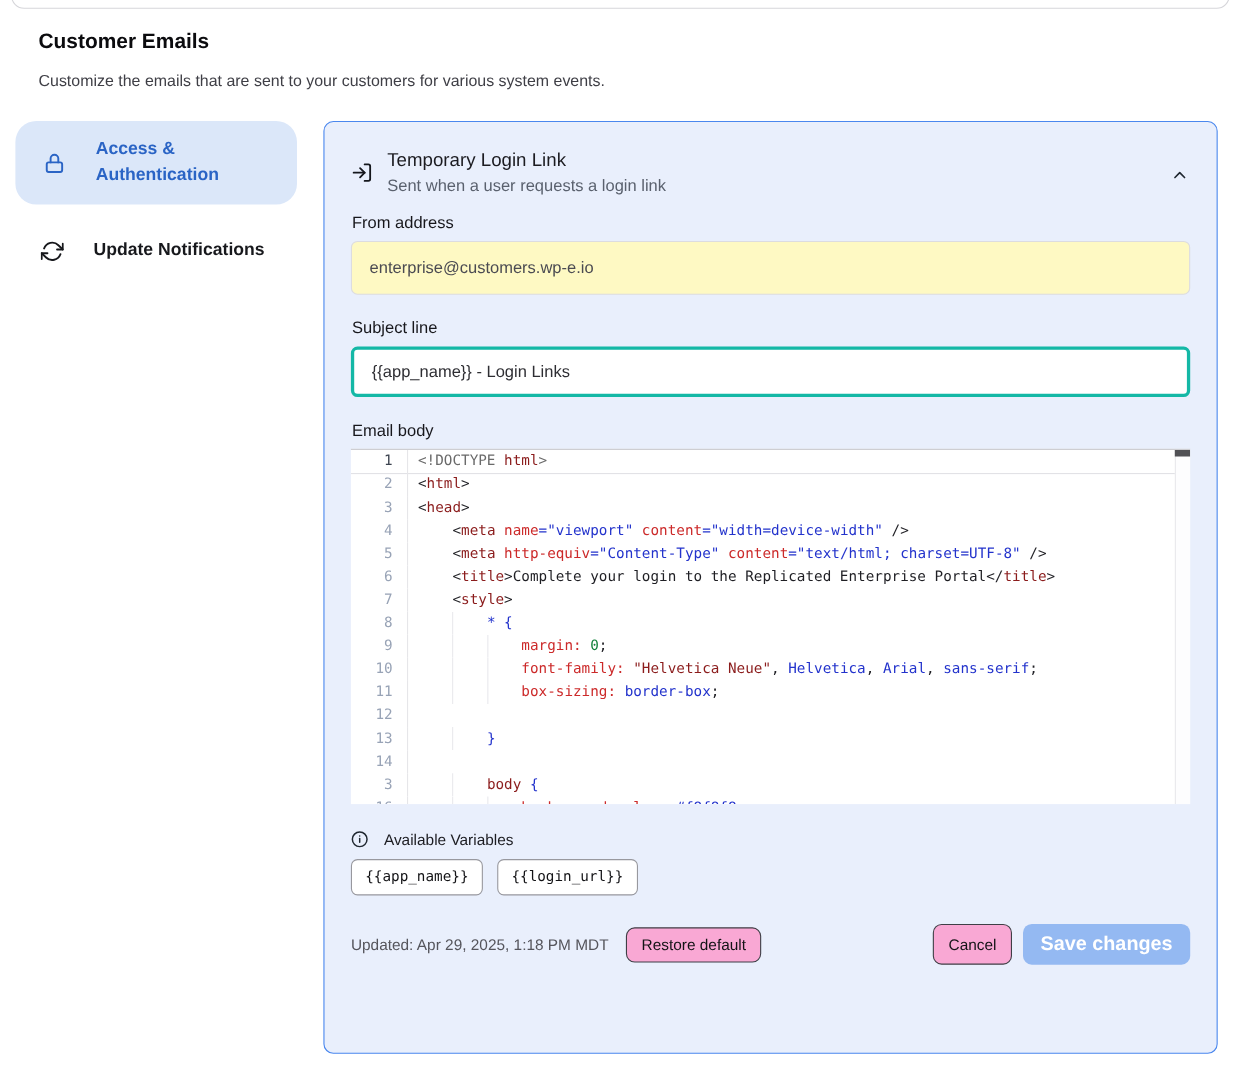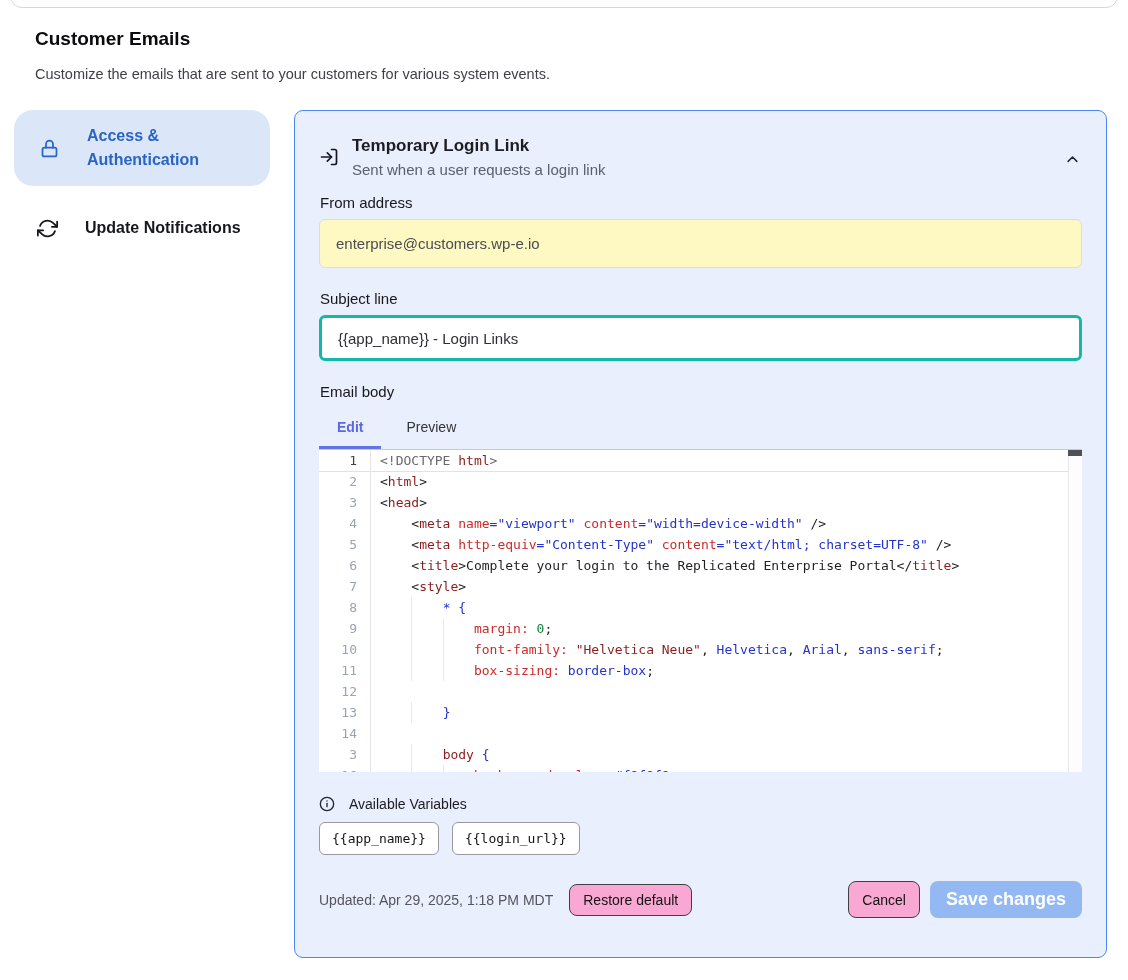--- a/index.html
+++ b/index.html
@@ -22,21 +22,21 @@
   .side-item.active .side-label { width:132px; line-height:24px; }
   .side-item.plain { margin-top:18px; color:#17181c; padding:12px 14px 12px 22px; min-height:48px; }
   .side-icon { display:flex; align-items:center; justify-content:center; width:22px; height:22px; flex:0 0 22px; }
 
   
   .card { position:absolute; left:294px; top:110px; width:813px; height:848px;
     background:#e9effc; border:1.5px solid #4a87ee; border-radius:9px; padding:25px 24px; }
 
   .card-header { position:relative; display:flex; gap:13px; margin-bottom:16px; }
   .card-header-icon { margin-top:11px; }
-  .card-title { font-size:17px; font-weight:700; color:#1c1c21; }
+  .card-title { font-size:17px; font-weight:400; color:#1c1c21; }
   .card-subtitle { font-size:15px; color:#5a616e; margin-top:5px; }
   .collapse-btn { position:absolute; right:2px; top:16px; background:none; border:none; cursor:pointer; }
 
   .f-label { font-size:15px; color:#17171c; margin:22px 0 8px 1px; }
   .f-label.first { margin-top:16px; }
   .text-input { display:block; width:100%; border-radius:6px; font-size:15px; padding:0 16px;
     font-family:"Liberation Sans", sans-serif; outline:none; }
   .text-input.from { height:49px; background:#fef9c3; border:1px solid #dcdce0; color:#4b4b52; }
   .text-input.subject { height:46px; background:#ffffff; border:3px solid #14b8a6; color:#2e2e33; }
 
@@ -144,24 +144,20 @@
     </div>
 
     <div class="f-label first">From address</div>
     <input class="text-input from" type="text" readonly="" value="enterprise@customers.wp-e.io" style="">
 
     <div class="f-label">Subject line</div>
     <input class="text-input subject" type="text" value="{{app_name}} - Login Links" style="">
 
     <div class="f-label">Email body</div>
 
-    <div class="tabs">
-      <button class="tab active">Edit</button>
-      <button class="tab">Preview</button>
-    </div>
 
     <div class="editor" id="editor">
 
     <div class="ed-line active">
           <span class="ln">1</span>
           <span class="code"><span class="tk-g">&lt;!DOCTYPE </span><span class="tk-m">html</span><span class="tk-g">&gt;</span></span>
         </div>
         <div class="ed-line">
           <span class="ln">2</span>
           <span class="code"><span class="tk-k">&lt;</span><span class="tk-m">html</span><span class="tk-k">&gt;</span></span>

